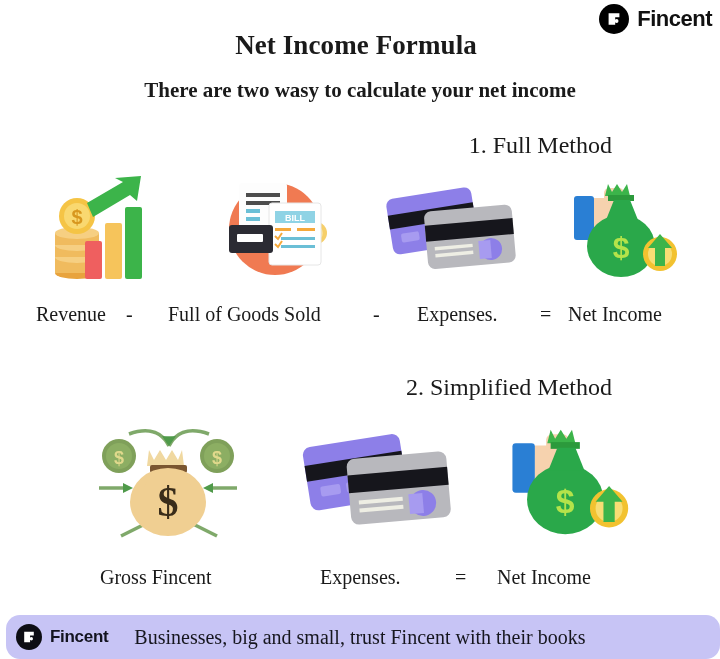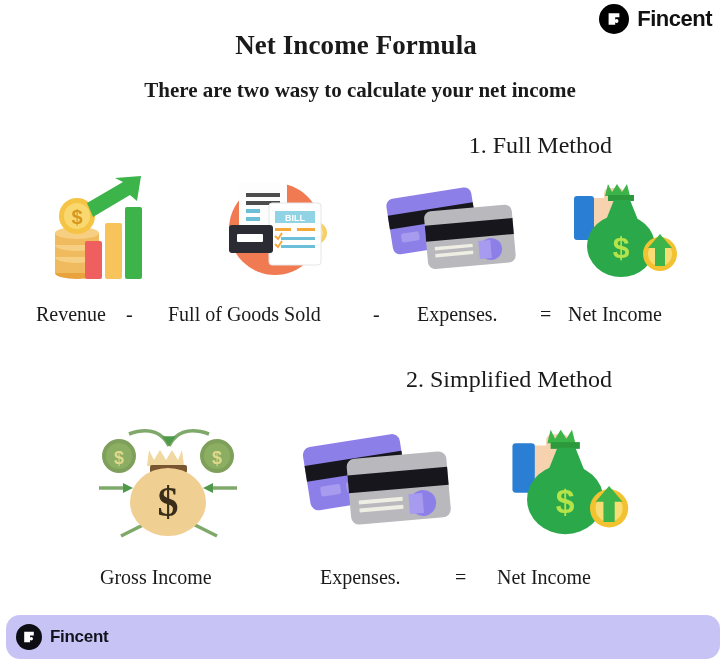--- a/index.html
+++ b/index.html
@@ -65,21 +65,21 @@
   }
   .method-heading {
     position: absolute;
     left: 0;
     width: 612px;
     text-align: right;
     font-size: 24px;
     font-weight: 400;
   }
   #m1 { top: 132px; }
-  #m2 { top: 366px; }
+  #m2 { top: 374px; }
 
   
   .icon-row {
     position: absolute;
     left: 0;
     width: 720px;
     display: flex;
     align-items: flex-end;
     justify-content: center;
   }
@@ -357,27 +357,28 @@
         <circle cx="92" cy="76" r="17" fill="#f2c230"></circle>
         <circle cx="92" cy="76" r="12" fill="#f8dd74"></circle>
         <text x="92" y="84" font-family="'Liberation Sans',sans-serif" font-size="16" font-weight="700" fill="#d99c18" text-anchor="middle">$</text>
         <path d="M92 56 l-12 14 h7 v18 h10 v-18 h7 z" fill="#3cb44a"></path>
       </svg>
     </span>
   </div>
 </div>
 
 <div class="label-row" id="row2-labels">
-  <span class="lbl" style="left:100px;">Gross Income</span>
+  <span class="lbl" style="left:100px;">Gross Fincent</span>
   <span class="lbl" style="left:320px;">Expenses.</span>
   <span class="op" style="left:455px;">=</span>
   <span class="lbl" style="left:497px;">Net Income</span>
 </div>
 
 <div class="banner">
   <span class="banner-mark">
     <svg width="16" height="16" viewBox="0 0 18 18">
       <path d="M3.6 3.2h10.8v4.0h-4.2v7.6H3.6z" fill="#ffffff"></path>
       <circle cx="11.6" cy="11.0" r="1.9" fill="#ffffff"></circle>
     </svg>
   </span>
   <span class="banner-name">Fincent</span>
+  <span class="banner-tagline">Businesses, big and small, trust Fincent with their books</span>
 </div>
 
 </body></html>

